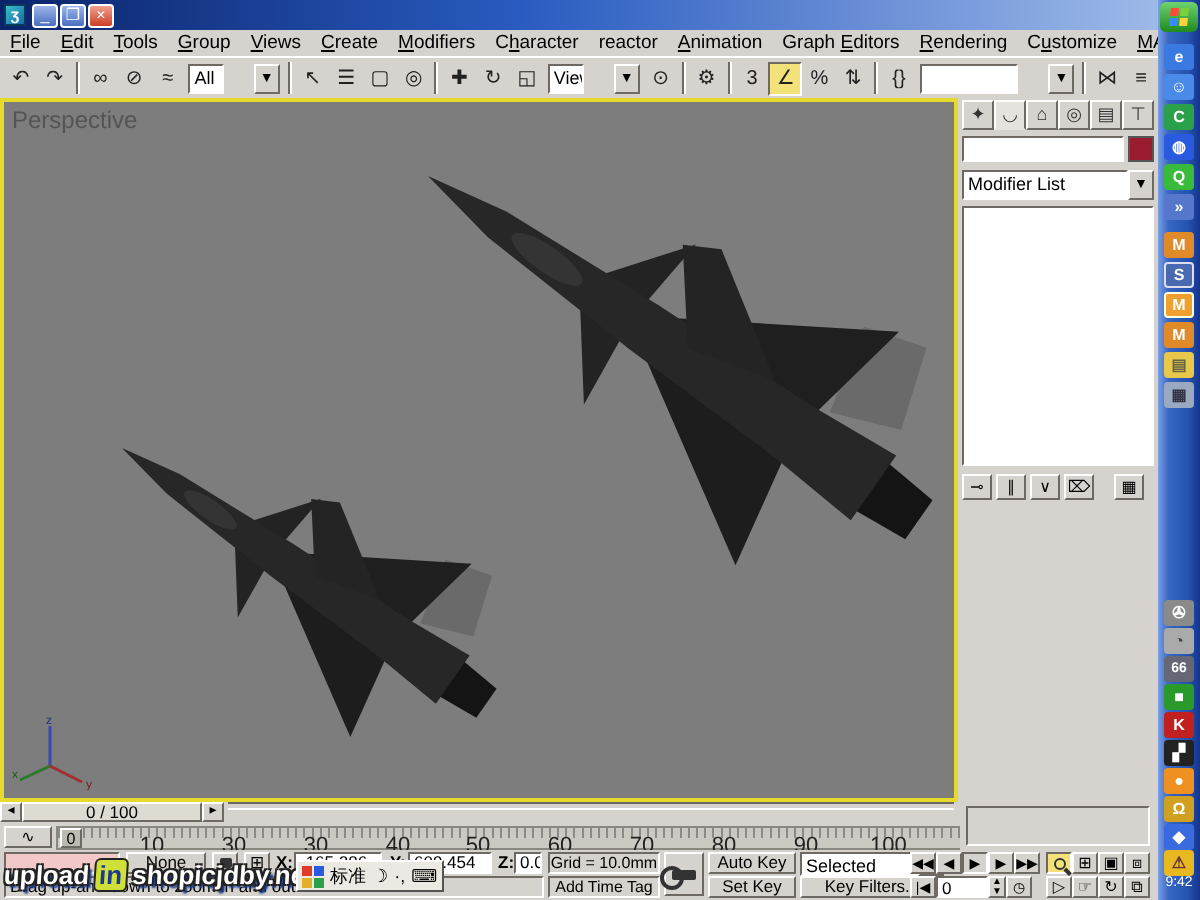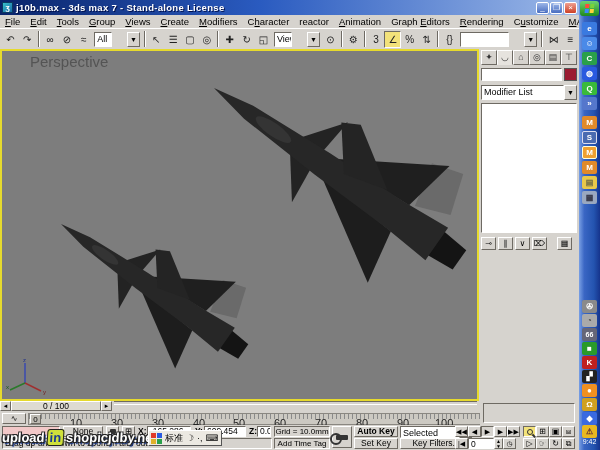--- a/index.html
+++ b/index.html
@@ -40,21 +40,21 @@
 
   
   .toolbar { position:absolute; left:0; top:28px; width:579px; height:21px; background:#d6d3ce;
     border-top:1px solid #fff; display:flex; align-items:center; padding-left:2px; }
   .toolbar .combo { width:46px; margin:0 2px;gap:15px; }
   .toolbar .combo.named { width:78px; }
 
   
   .viewport { position:absolute; left:0; top:49px; width:479px; height:352px;
     background:#7d7d7d; border:2px solid #e6da2d; overflow:hidden; }
-  .vp-label { position:absolute; left:4px; top:2px; color:#545454; font-size:15px;margin-left:24px; }
+  .vp-label { position:absolute; left:4px; top:2px; color:#545454; font-size:12px; }
   .vp-canvas { position:absolute; left:0; top:0; }
   .axis-svg { position:absolute; left:4px; bottom:4px; }
 
   
   .cmdpanel { position:absolute; left:479px; top:49px; width:100px; height:361px; background:#d6d3ce; padding:1px 2px; }
   .cp-tabs { display:flex; height:15px; }
   .cp-tab { flex:1; text-align:center; font-size:9px; line-height:13px; color:#333;
     border:1px solid; border-color:#fff #6e6a63 #6e6a63 #fff; background:#d6d3ce; }
   .cp-tab.active { background:#e6e3de; border-bottom-color:#e6e3de; }
   .cp-name-row { display:flex; gap:2px; margin-top:3px; }
@@ -99,21 +99,21 @@
   .absbtn { left:122px; top:1px; width:13px; text-align:center; }
   .coord-label { top:2px; width:8px; font-weight:bold; }
   .coord-field { top:1px; padding-left:2px; white-space:nowrap; overflow:hidden; }
   .grid-field { left:274px; top:1px; width:56px; font-size:8px; text-align:center; }
   .prompt-field { left:2px; top:13px; width:270px; padding-left:2px; white-space:nowrap; overflow:hidden; }
   .timetag-field { left:274px; top:13px; width:56px; font-size:8px; text-align:center; }
   .keybtn-big { left:332px; top:1px; width:20px; height:22px; position:absolute; display:flex; align-items:center; justify-content:center; }
   .key-shape { width:12px; height:5px; background:#333; position:relative; border-radius:1px; }
   .key-shape::before { content:""; position:absolute; left:-6px; top:-2px; width:8px; height:8px;
     border:2px solid #333; border-radius:50%; background:transparent; }
-  .autokey { left:354px; top:1px; width:44px; text-align:center;font-weight:bold; }
+  .autokey { left:354px; top:1px; width:44px; text-align:center; }
   .setkey { left:354px; top:13px; width:44px; text-align:center; }
   .selcombo { left:400px; top:1px; width:72px; position:absolute; height:12px; }
   .keyfilters { left:400px; top:13px; width:72px; text-align:center; }
   .pb { width:13px; height:11px; font-size:7px; display:flex; align-items:center; justify-content:center; }
   .pbrow1 { position:absolute; left:455px; top:1px; display:flex; gap:0; }
   .pbrow2 { position:absolute; left:455px; top:13px; display:flex; gap:0; align-items:center; }
   .frame-field { width:26px; height:11px; font-size:8.5px; padding-left:2px; }
   .spin { width:9px; height:11px; font-size:5px; line-height:5px; text-align:center; }
   .navgrid { position:absolute; left:523px; top:1px; display:grid; grid-template-columns:repeat(4,13px); grid-auto-rows:11px; gap:1px 0; }
   .nav-btn { font-size:8px; display:flex; align-items:center; justify-content:center; }
@@ -148,21 +148,20 @@
 </style>
 </head>
 <body>
 
 <div class="screen">
 
   <div style="position:absolute;left:0;top:0;width:579px;height:450px;background:#d6d3ce;">
 
     <div class="titlebar">
       <div class="app-icon">ʒ</div>
-      <div class="title-text">j10b.max - 3ds max 7  - Stand-alone License</div>
       <div class="winbtns">
         <div class="winbtn">_</div>
         <div class="winbtn">❐</div>
         <div class="winbtn close">×</div>
       </div>
     </div>
 
     <div class="menubar">
       <span class="menu-item"><u>F</u>ile</span>
       <span class="menu-item"><u>E</u>dit</span>

